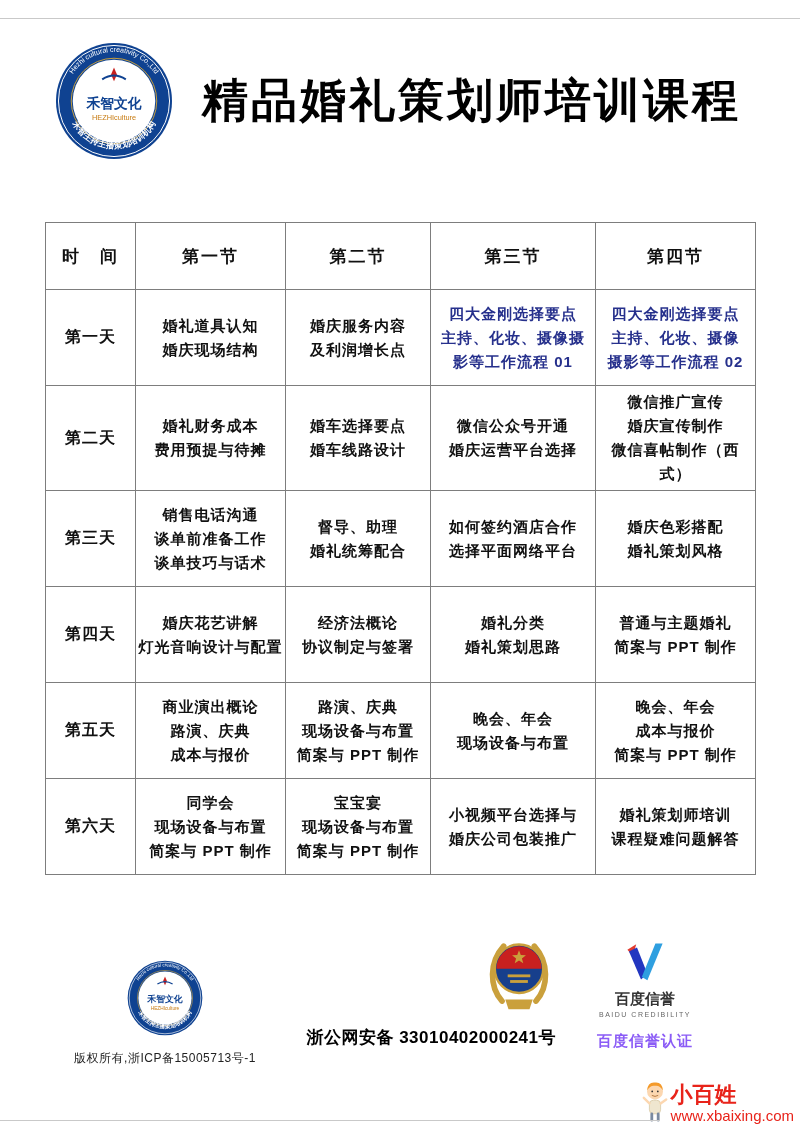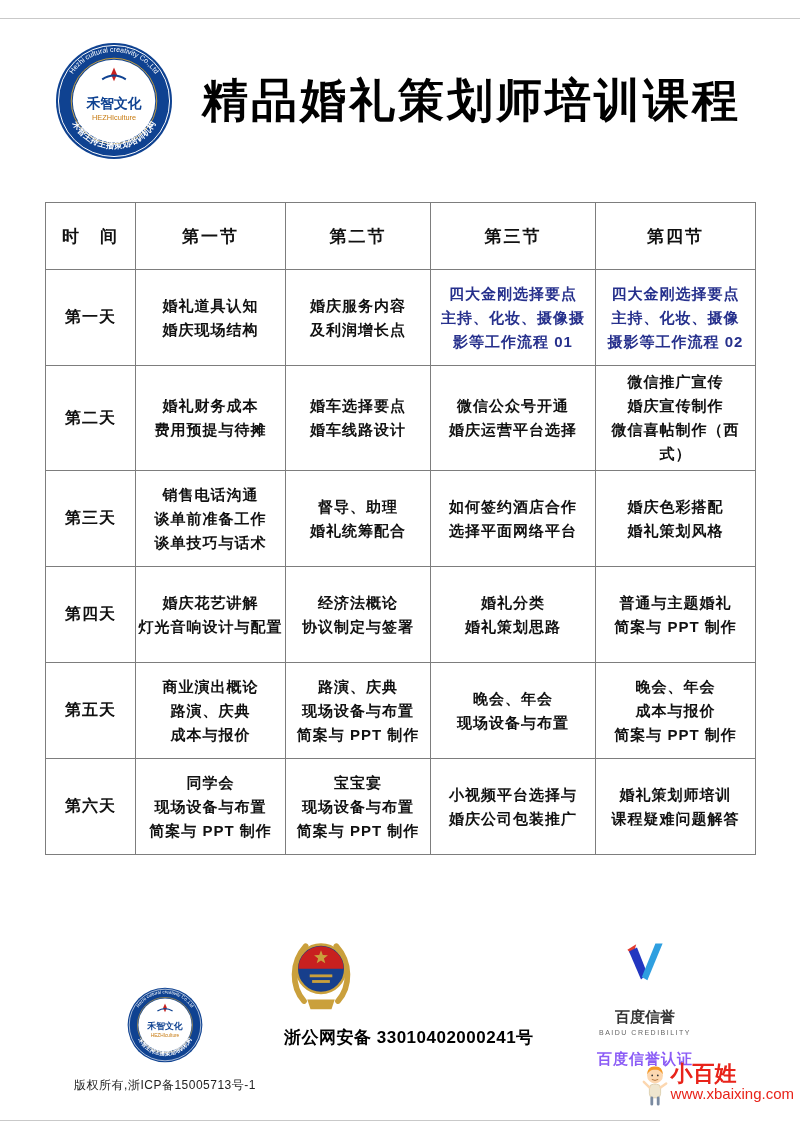--- a/index.html
+++ b/index.html
@@ -9,44 +9,44 @@
   .rule-top{left:0;top:18px;width:800px;}
   .rule-bottom{left:0;top:1120px;width:660px;}
 
   
   .header{display:flex;align-items:center;padding-top:42px;}
   .logo-large{width:118px;height:118px;margin-left:55px;flex:0 0 auto;}
   .title{flex:1;text-align:center;margin:0 30px 0 0;font-size:46px;font-weight:900;
          letter-spacing:3px;color:#000;font-family:"Liberation Serif","DejaVu Serif",serif;}
 
   
-  .course-table{margin:42px 0 0 45px;width:710px;border-collapse:collapse;table-layout:fixed;padding-left:11px;}
+  .course-table{margin:62px 0 0 45px;width:710px;border-collapse:collapse;table-layout:fixed;padding-left:11px;}
   .course-table th,.course-table td{border:1px solid var(--border-gray,#7d7d7d);
          text-align:center;vertical-align:middle;white-space:pre-line;}
   .course-table thead th{height:64px;font-size:17px;font-weight:bold;letter-spacing:2px;}
   .course-table tbody tr{height:96px;}
   .course-table tbody th.day{font-size:16px;font-weight:bold;letter-spacing:1px;}
   .course-table tbody td{font-size:15px;font-weight:600;line-height:1.6;letter-spacing:1px;padding:4px 2px;}
   .course-table tbody td.navy{color:var(--accent-navy,#26308c);}
 
   
-  .footer-left{position:absolute;left:55px;top:987px;width:220px;text-align:center;}
+  .footer-left{position:absolute;left:55px;top:960px;width:220px;text-align:center;}
   .logo-small{width:76px;height:76px;}
   .copyright{margin-top:10px;font-size:12px;color:#222;letter-spacing:0.5px;}
-  .footer-center{position:absolute;left:284px;top:930px;width:280px;text-align:left;}
+  .footer-center{position:absolute;left:276px;top:930px;width:280px;text-align:right;}
   .police-badge{width:74px;height:84px;}
   .police-text{margin-top:8px;font-size:17px;font-weight:bold;color:#000;letter-spacing:0.5px;}
   .footer-right{position:absolute;left:575px;top:938px;width:140px;text-align:center;}
   .baidu-logo{width:48px;height:46px;}
-  .baidu-name{font-size:15px;font-weight:bold;color:#333;margin-top:20px;}
+  .baidu-name{font-size:15px;font-weight:bold;color:#333;margin-top:2px;}
   .baidu-sub{font-size:7px;color:#666;letter-spacing:1.5px;margin-top:2px;}
   .baidu-cert{font-size:15px;font-weight:bold;color:#8b5cf6;margin-top:14px;letter-spacing:1px;}
 
   
-  .watermark{position:absolute;right:6px;bottom:20px;display:flex;align-items:flex-start;}
+  .watermark{position:absolute;right:6px;bottom:4px;display:flex;align-items:flex-end;}
   .wm-texts{display:flex;flex-direction:column;align-items:flex-start;line-height:1.1;}
   .wm-name{font-size:22px;font-weight:bold;color:var(--watermark-red,#e8231a);}
   .wm-url{font-size:15px;color:var(--watermark-red,#e8231a);}
 </style>
 </head>
 <body>
 
 <svg width="0" height="0" style="position:absolute" aria-hidden="true">
   <defs>
     <symbol id="hezhi-logo-symbol" viewBox="0 0 120 120">

